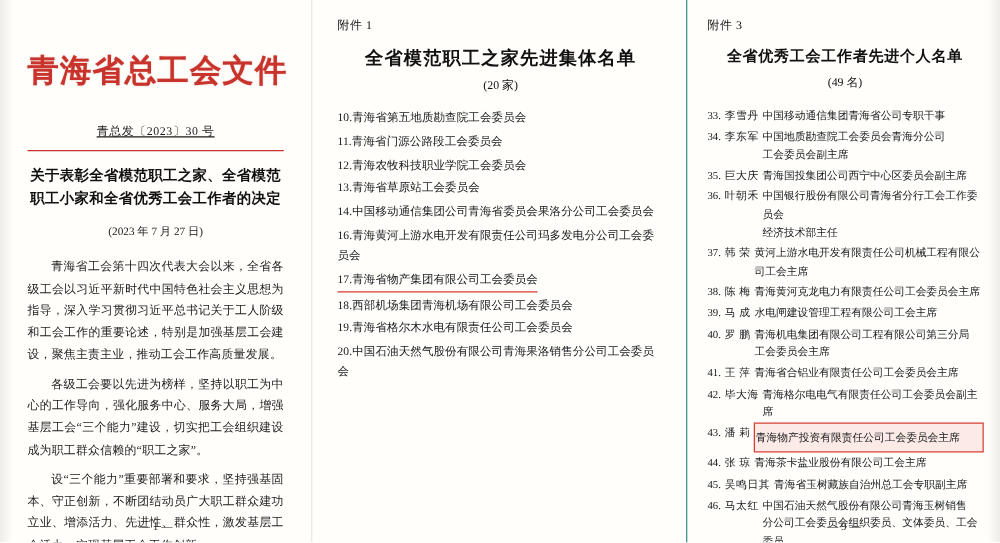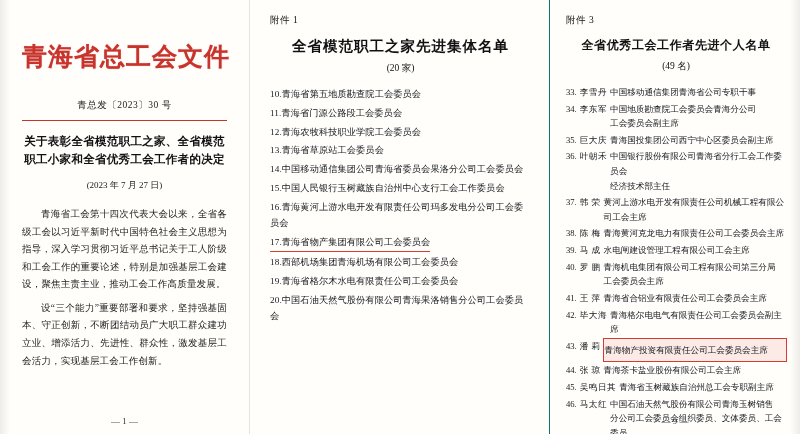--- a/index.html
+++ b/index.html
@@ -49,20 +49,21 @@
     margin-bottom:26px;
     white-space:nowrap;
     text-shadow:0 0 1px rgba(200,50,44,.5);
   }
   .doc-number{
     text-align:center;
     font-size:9.5px;
     color:#1b1b1b;
     letter-spacing:.5px;
     margin-bottom:8px;
+    text-decoration:underline;
   }
   .red-rule{
     height:1.4px;
     background:#c8332c;
     margin:4px 0 12px 0;
   }
   .doc1-heading{
     text-align:center;
     font-size:11.5px;
     font-weight:bold;
@@ -174,39 +175,39 @@
     <div class="doc-title">青海省总工会文件</div>
 
     <div class="doc-number">青总发〔2023〕30 号</div>
     <div class="red-rule"></div>
 
     <div class="doc1-heading">关于表彰全省模范职工之家、全省模范职工小家和全省优秀工会工作者的决定</div>
     <div class="doc1-date">(2023 年 7 月 27 日)</div>
 
     <div class="doc1-body">
       <p>青海省工会第十四次代表大会以来，全省各级工会以习近平新时代中国特色社会主义思想为指导，深入学习贯彻习近平总书记关于工人阶级和工会工作的重要论述，特别是加强基层工会建设，聚焦主责主业，推动工会工作高质量发展。</p>
+      <p>各级工会要以先进为榜样，坚持以职工为中心的工作导向，强化服务中心、服务大局，增强基层工会“三个能力”建设，切实把工会组织建设成为职工群众信赖的“职工之家”。</p>
       <p>设“三个能力”重要部署和要求，坚持强基固本、守正创新，不断团结动员广大职工群众建功立业、增添活力、先进性、群众性，激发基层工会活力，实现基层工会工作创新。</p>
 
     </div>
 
     <div class="page-num">— 1 —</div>
   </div>
 
   <div class="col col-2">
     <div class="attach-label">附件 1</div>
     <div class="list-title">全省模范职工之家先进集体名单</div>
     <div class="list-count">(20 家)</div>
 
     <div class="entries">
       <div class="entry">10.青海省第五地质勘查院工会委员会</div>
       <div class="entry">11.青海省门源公路段工会委员会</div>
       <div class="entry">12.青海农牧科技职业学院工会委员会</div>
       <div class="entry">13.青海省草原站工会委员会</div>
       <div class="entry">14.中国移动通信集团公司青海省委员会果洛分公司工会委员会</div>
-      <div class="entry">15.中国人民银行玉树藏族自治州中心支行工会工作委员会</div>
       <div class="entry">16.青海黄河上游水电开发有限责任公司玛多发电分公司工会委员会</div>
       <div class="entry">
         <span class="underline-red">17.青海省物产集团有限公司工会委员会</span>
       </div>
       <div class="entry">18.西部机场集团青海机场有限公司工会委员会</div>
       <div class="entry">19.青海省格尔木水电有限责任公司工会委员会</div>
       <div class="entry">20.中国石油天然气股份有限公司青海果洛销售分公司工会委员会</div>
     </div>
   </div>
 

